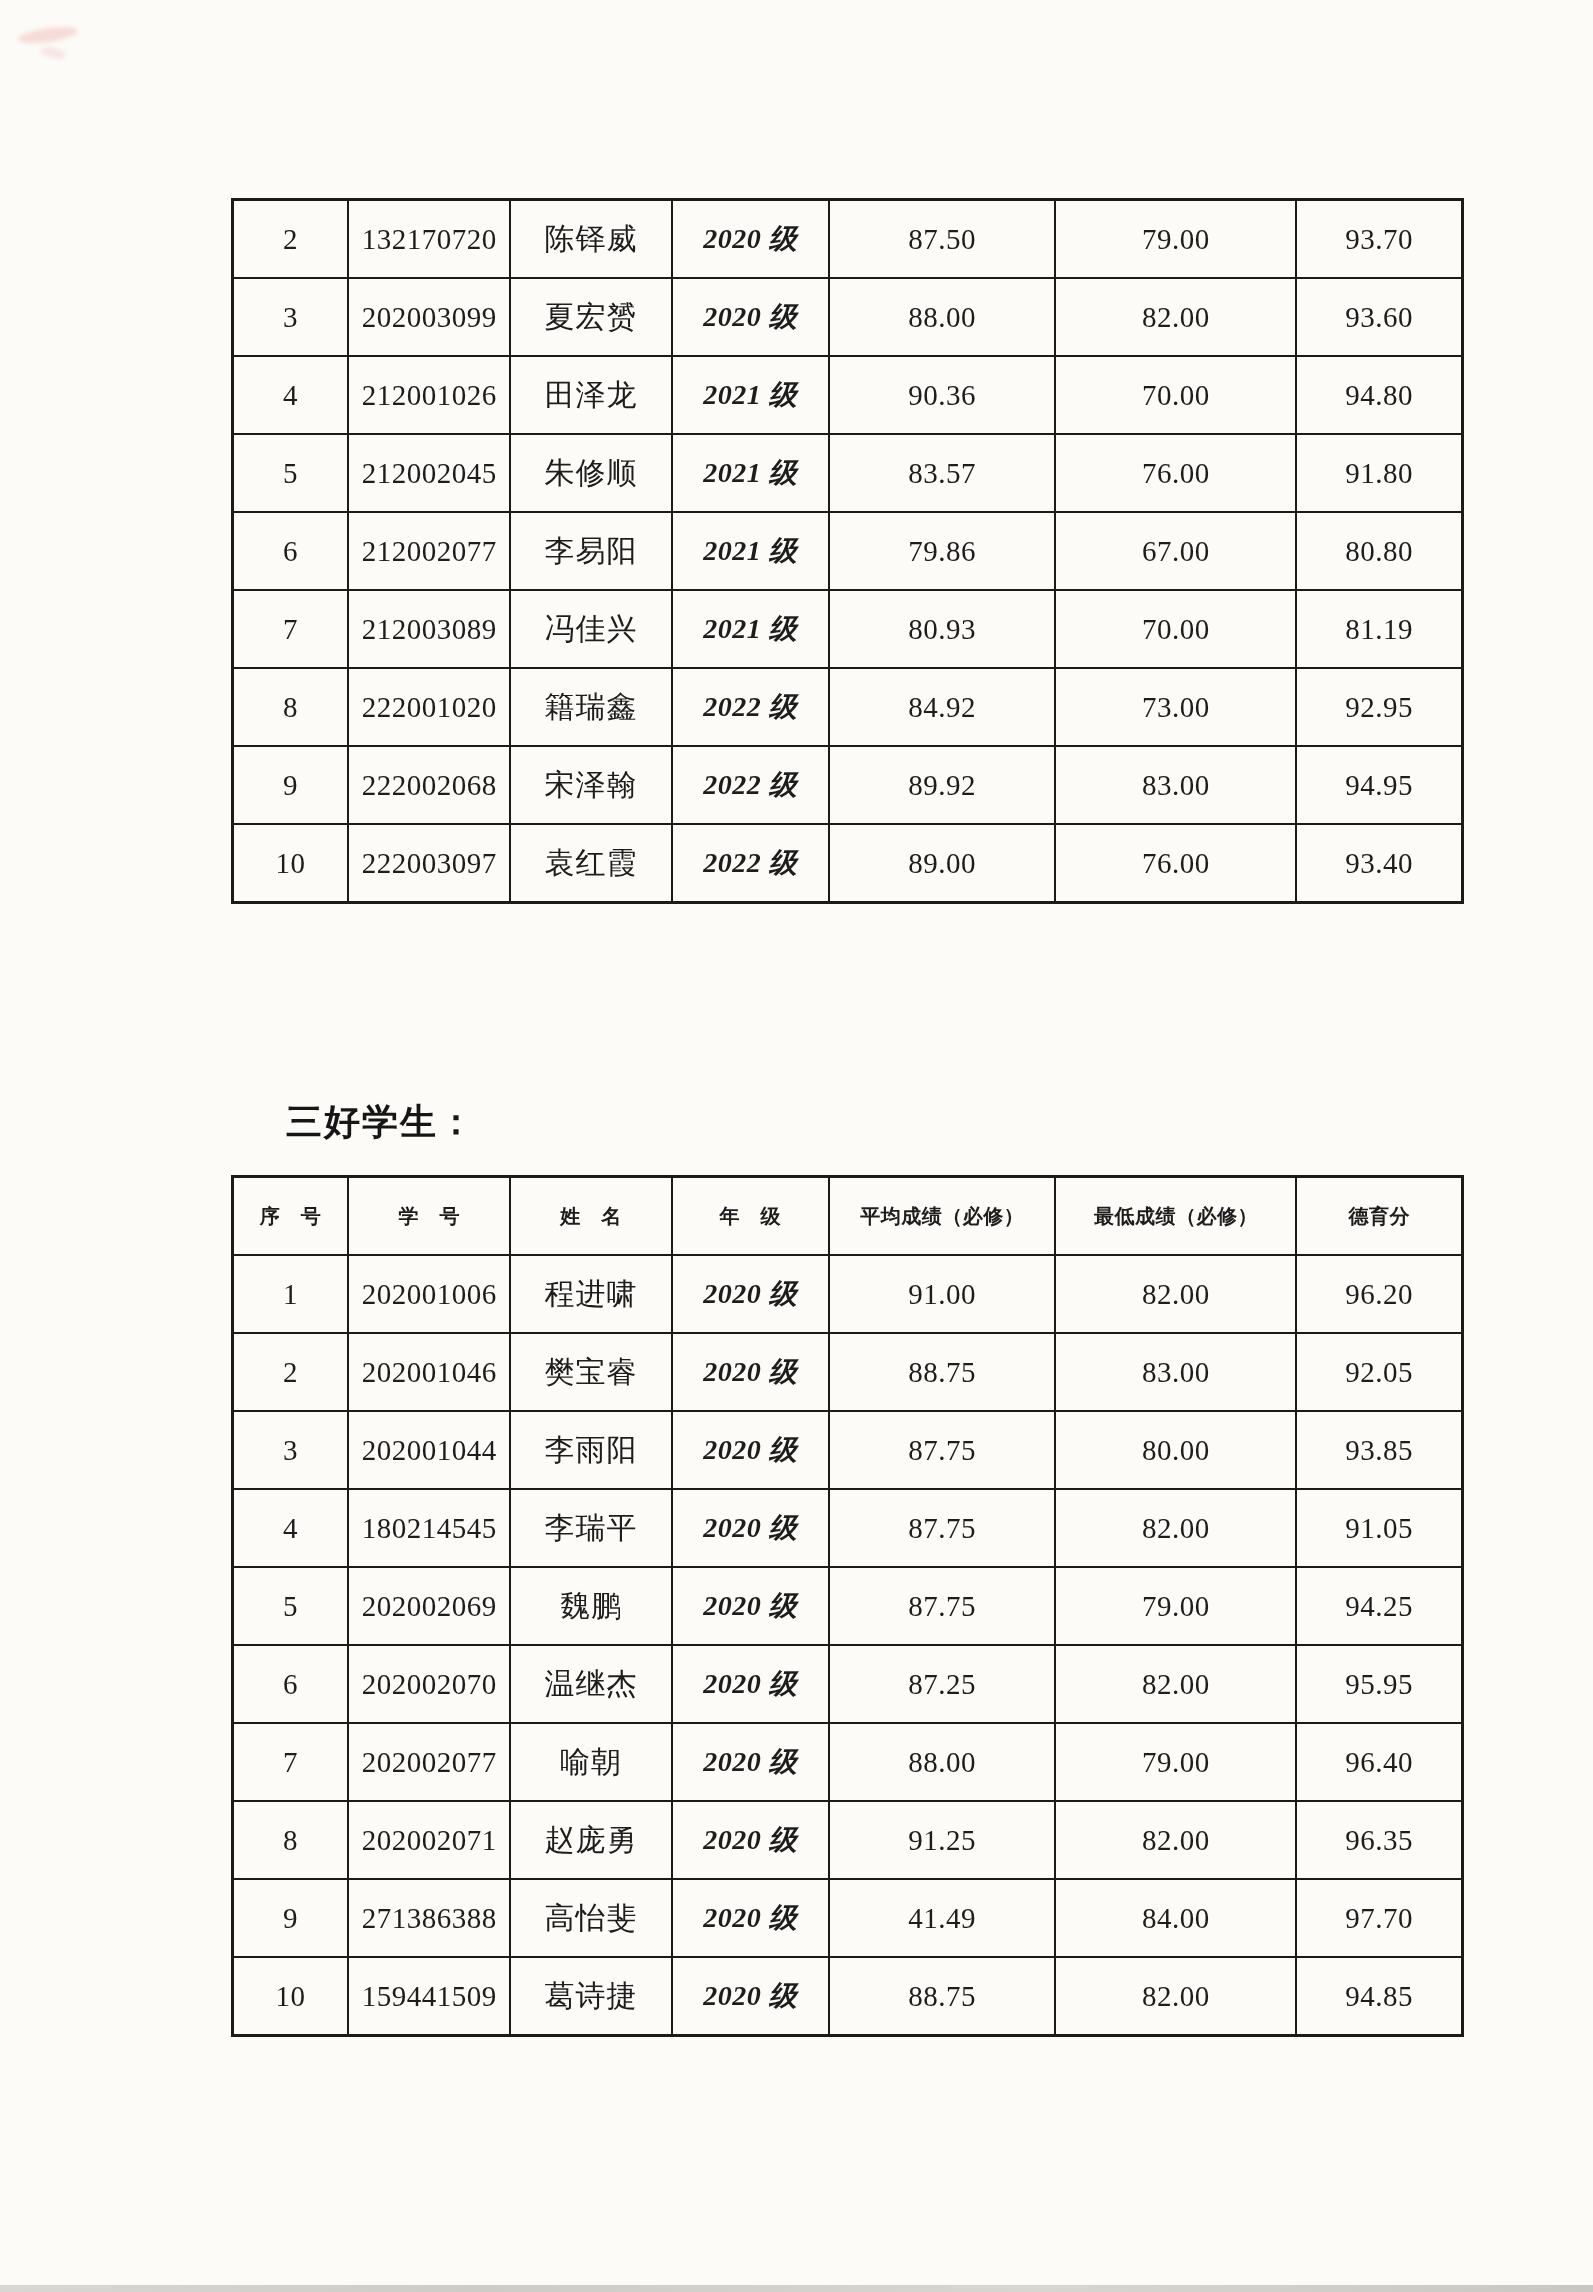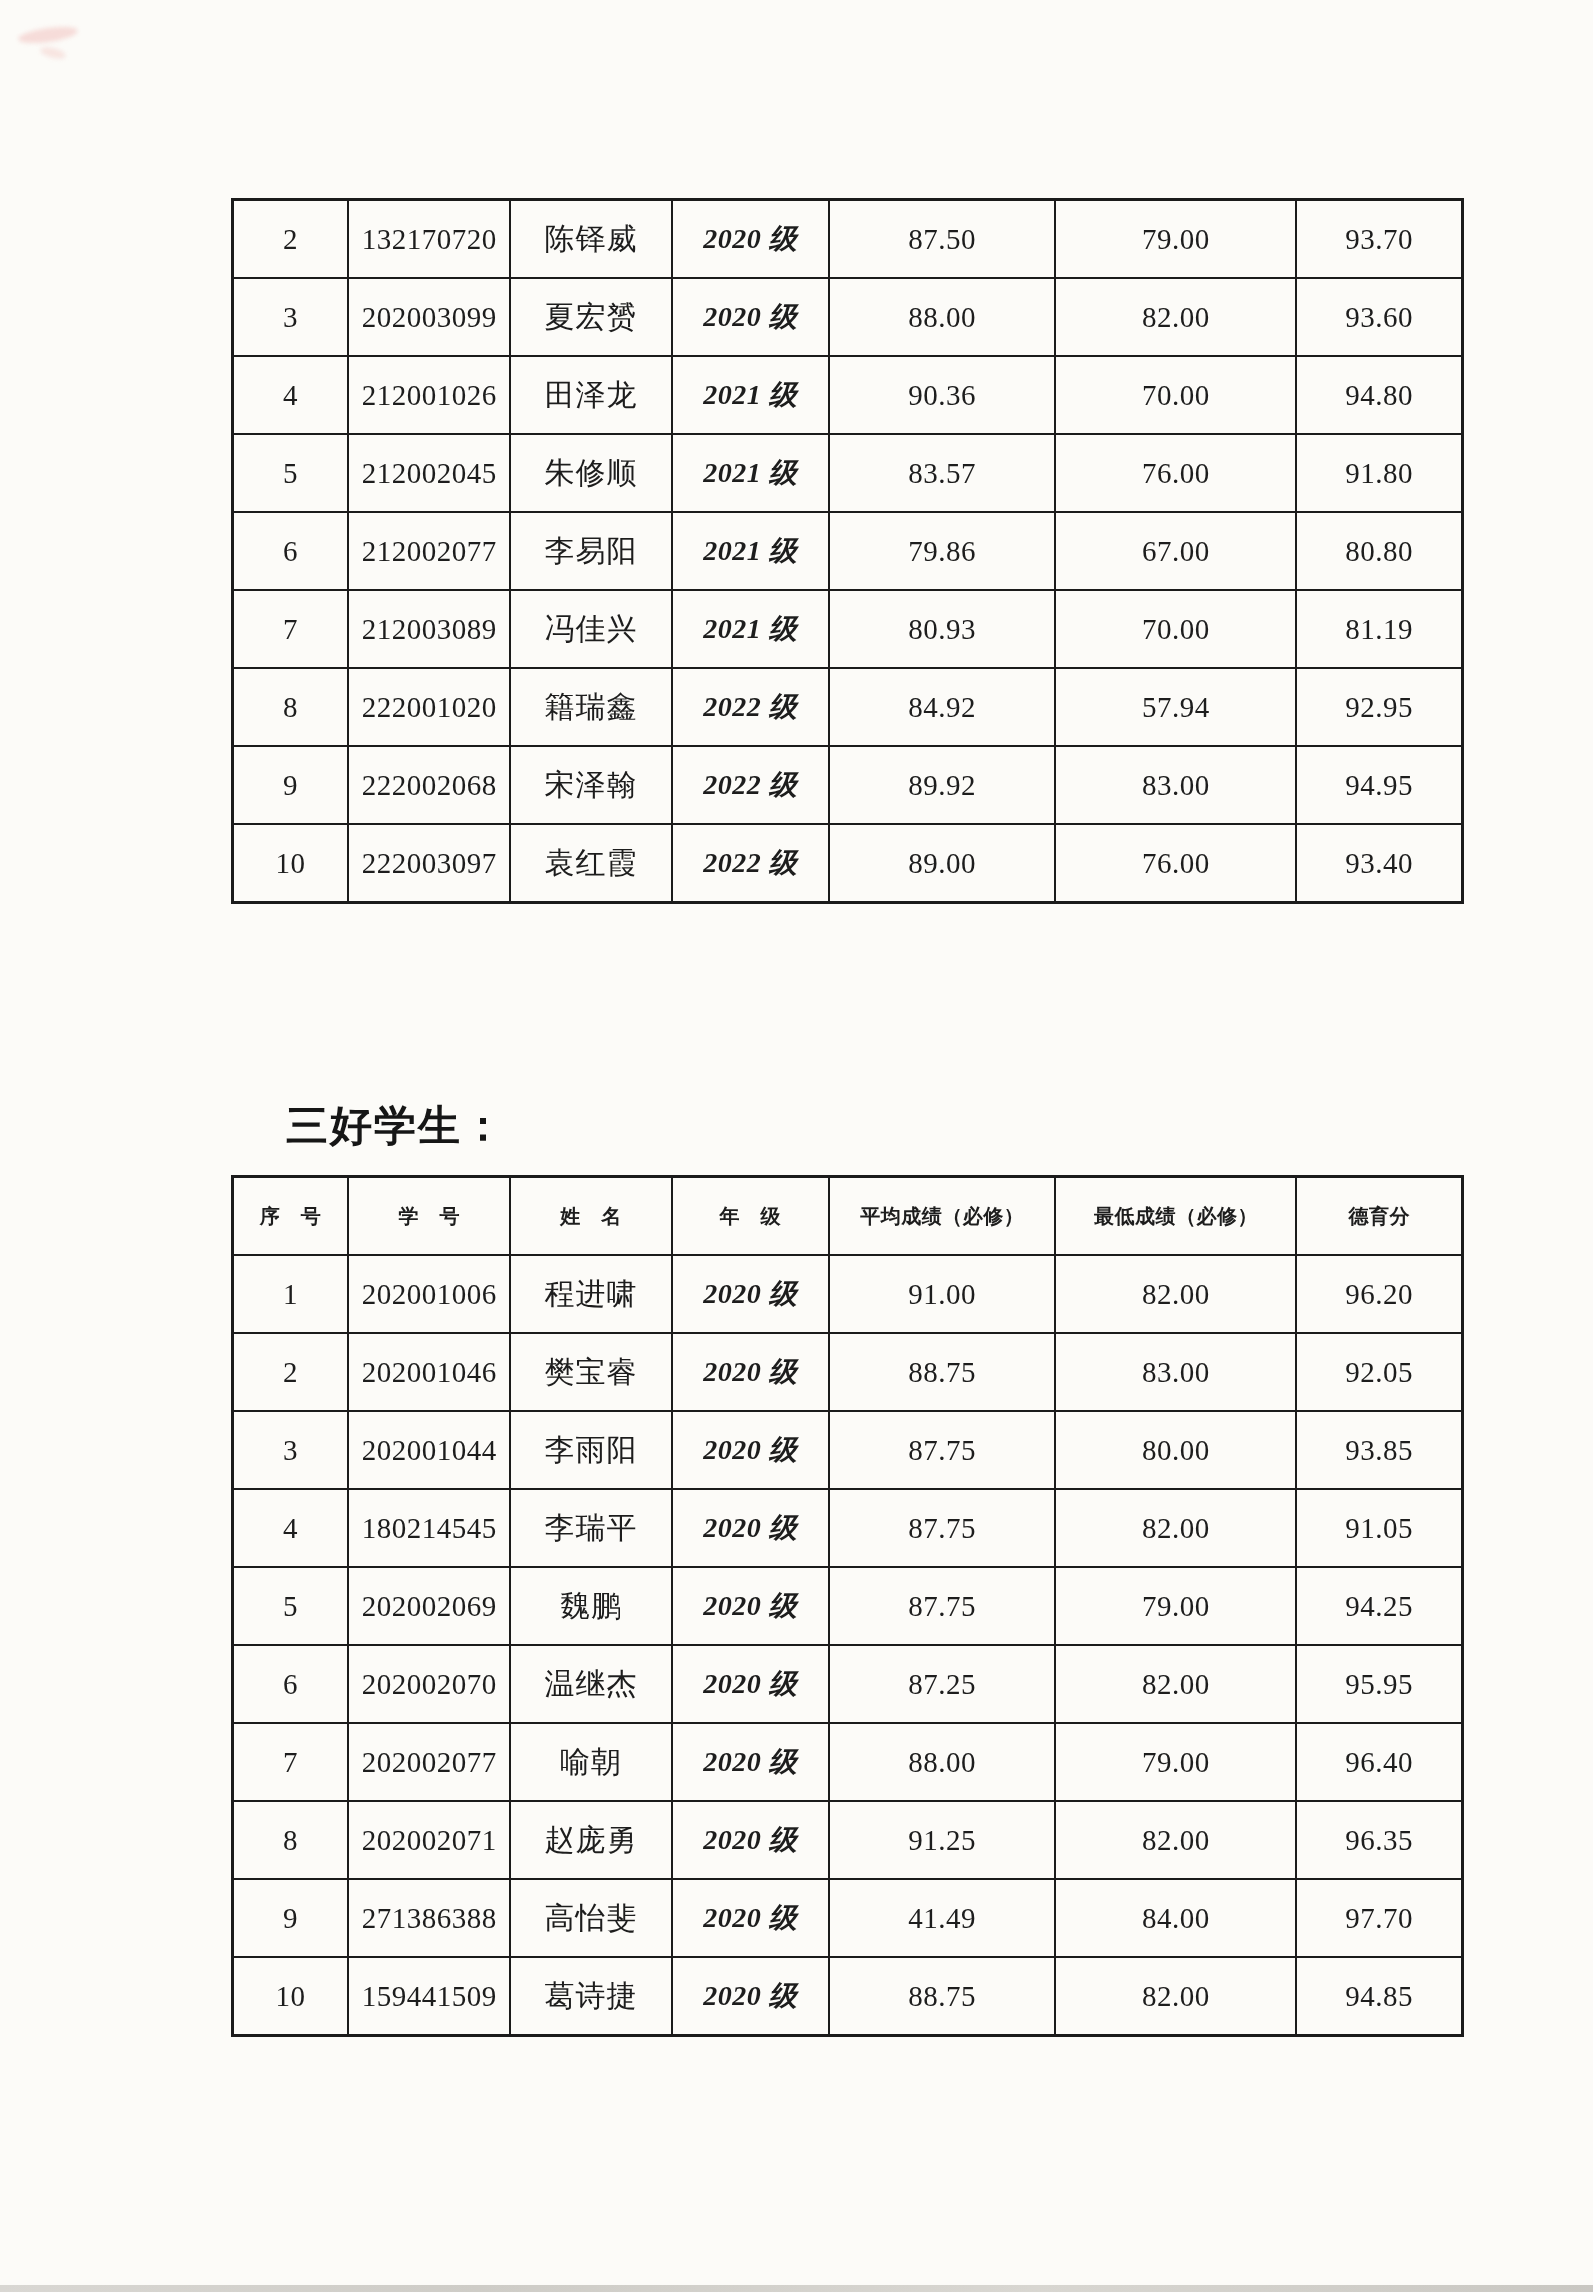--- a/index.html
+++ b/index.html
@@ -88,21 +88,21 @@
   .score-table td:nth-child(6),
   .score-table td:nth-child(7) {
     word-spacing: 6px;
   }
 
   #section-title {
     position: absolute;
     left: 286px;
     top: 1098px;
     font-family: "Liberation Sans", "DejaVu Sans", sans-serif;
-    font-size: 42px;
+    font-size: 36px;
     font-weight: bold;
     letter-spacing: 2px;
     color: #161616;
   }
 </style>
 </head>
 <body>
 
 <div class="smudge" id="smudge-1"></div>
 <div class="smudge" id="smudge-2"></div>
@@ -172,21 +172,21 @@
         <td>80.93</td>
         <td>70.00</td>
         <td>81.19</td>
       </tr>
       <tr>
         <td>8</td>
         <td>222001020</td>
         <td>籍瑞鑫</td>
         <td>2022 级</td>
         <td>84.92</td>
-        <td>57.94</td>
+        <td>73.00</td>
         <td>92.95</td>
       </tr>
       <tr>
         <td>9</td>
         <td>222002068</td>
         <td>宋泽翰</td>
         <td>2022 级</td>
         <td>89.92</td>
         <td>83.00</td>
         <td>94.95</td>

